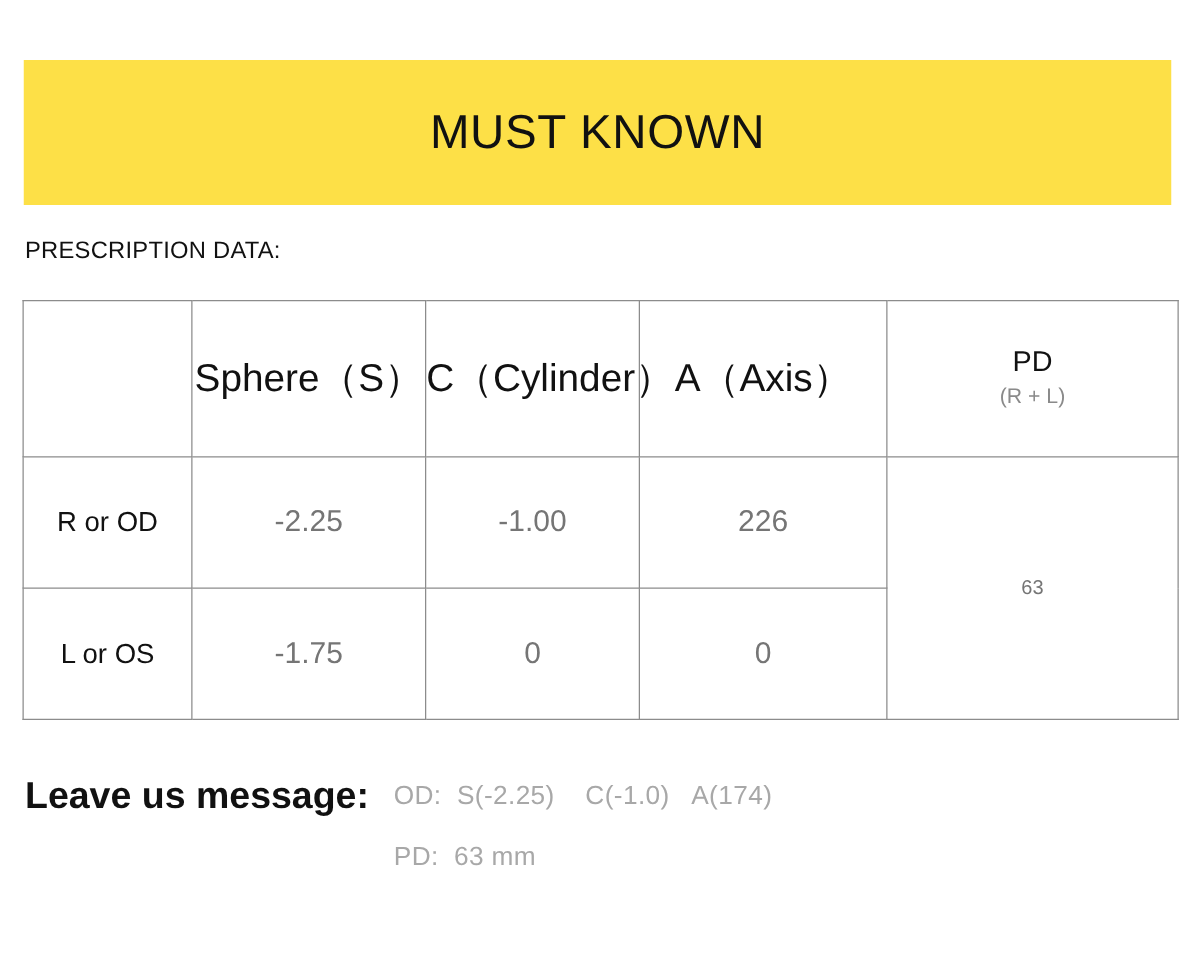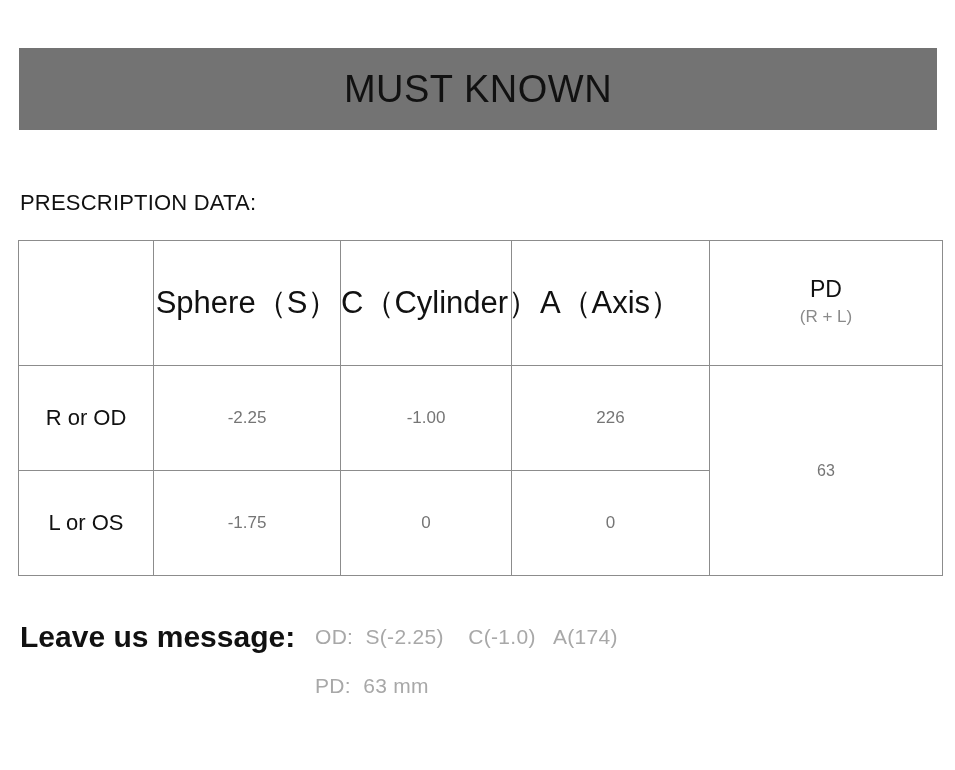--- a/index.html
+++ b/index.html
@@ -15,40 +15,40 @@
     overflow: hidden;
     position: relative;
   }
 
   
   .banner {
     position: absolute;
     left: 19px;
     top: 48px;
     width: 918px;
-    height: 82px;
-    background: #737373;
+    height: 116px;
+    background: #fde047;
     display: flex;
     align-items: center;
     justify-content: center;
   }
   .banner-title {
     font-size: 38px;
     font-weight: 400;
     letter-spacing: 0.5px;
     color: #111111;
     font-family: "Liberation Sans", sans-serif;
   }
 
   
   .section-label {
     position: absolute;
     left: 20px;
     top: 190px;
-    font-size: 22px;
+    font-size: 19px;
     font-weight: 400;
     color: #111111;
     letter-spacing: 0.2px;
   }
 
   
   .rx-table {
     position: absolute;
     left: 18px;
     top: 240px;
@@ -88,21 +88,21 @@
     color: #8a8a8a;
     display: block;
     line-height: 1.6;
   }
   .eye-label {
     font-size: 22px;
     color: #111111;
     white-space: nowrap;
   }
   .value {
-    font-size: 17px;
+    font-size: 24px;
     color: #757575;
   }
   .pd-value {
     font-size: 16px;
     color: #757575;
     text-align: right;
   }
 
   
   .message-area {

